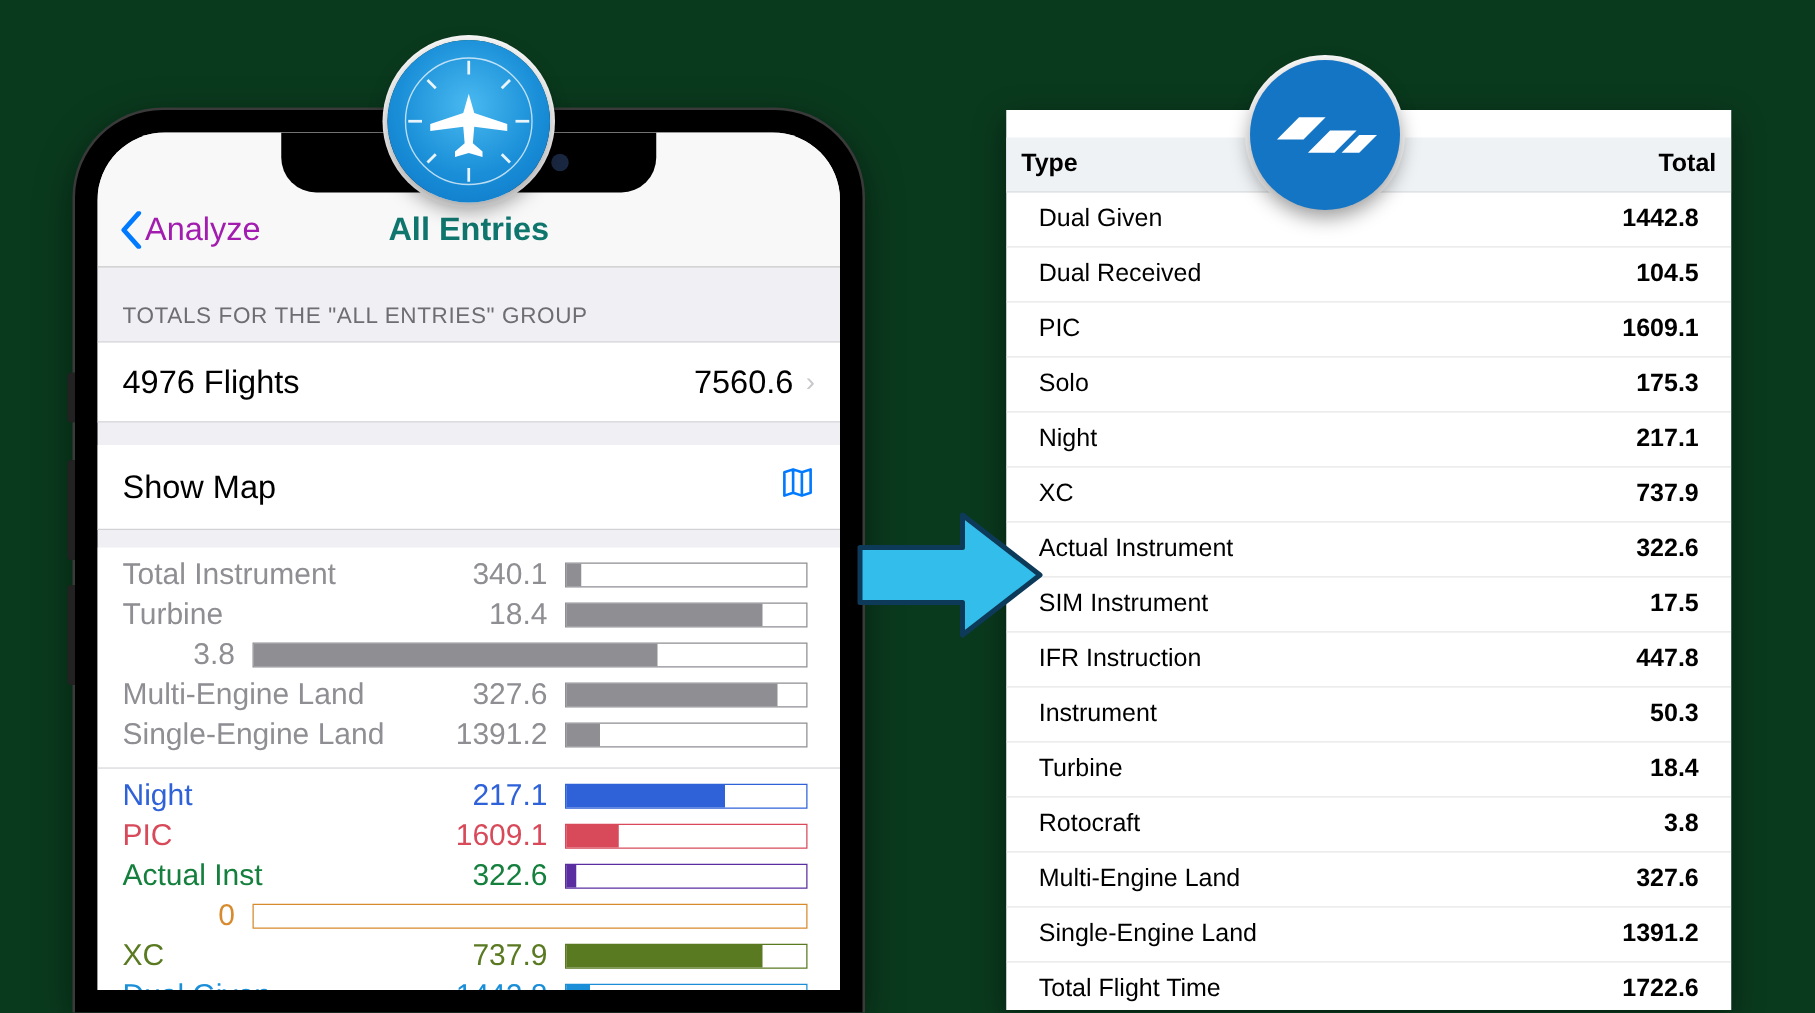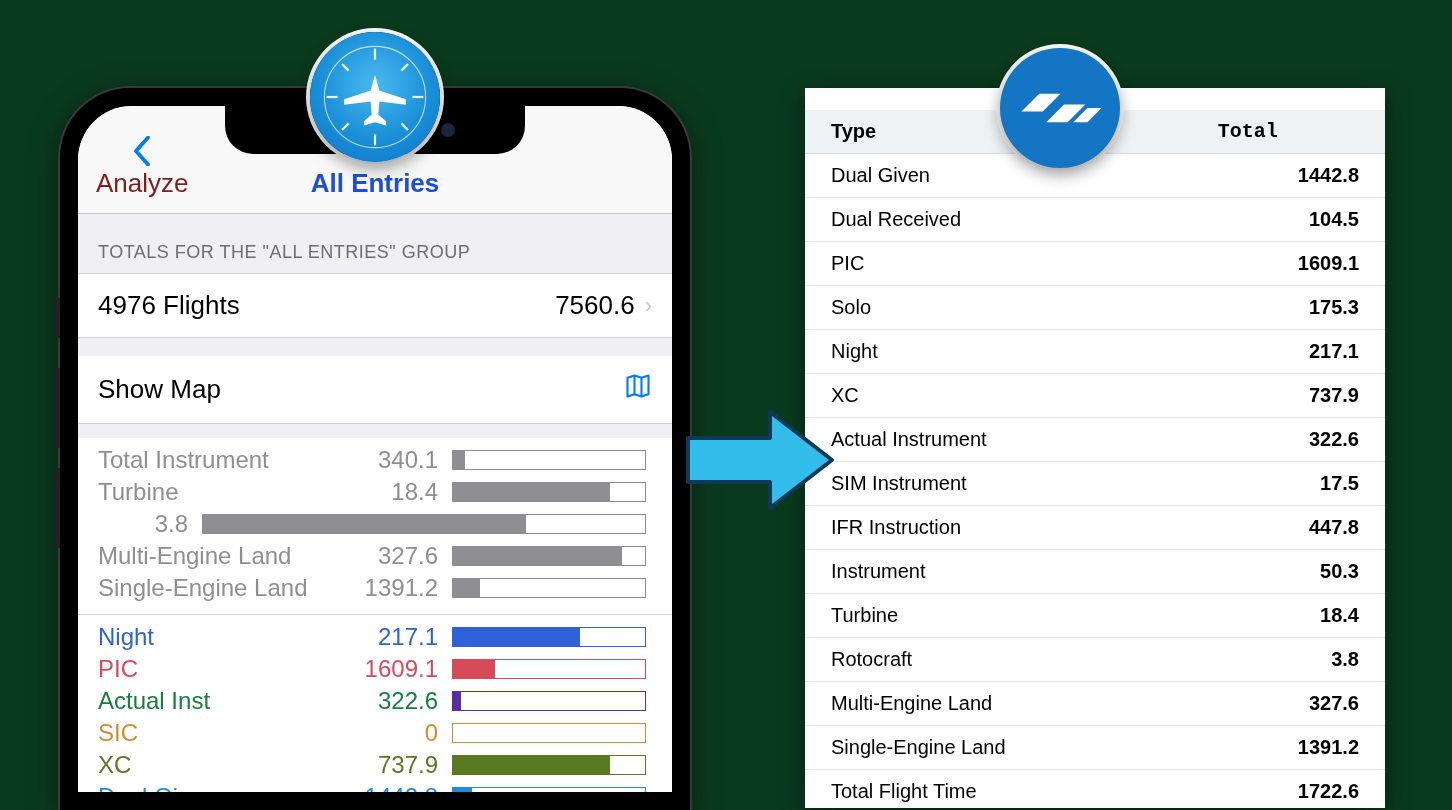--- a/index.html
+++ b/index.html
@@ -77,34 +77,33 @@
     background: #f8f8f8;
     border-bottom: 1px solid #c8c8c8;
     display: flex;
     align-items: flex-end;
     padding: 0 18px 14px 18px;
     position: relative;
   }
   .back {
     display: flex;
     align-items: center;
-    color: #7f1d1d;
+    color: #a21caf;
     font-size: 26px;
     font-weight: 400;
     gap: 2px;
-    flex-direction: column;
   }
   .back svg { width: 18px; height: 30px; }
   .title {
     position: absolute;
     left: 0; right: 0;
     text-align: center;
     font-size: 26px;
     font-weight: 700;
-    color: #1d4ed8;
+    color: #0f766e;
     pointer-events: none;
   }
 
   .section-header {
     padding: 28px 20px 10px 20px;
     color: #6d6d72;
     font-size: 18px;
     letter-spacing: 0.5px;
     background: #efeff4;
   }
@@ -191,24 +190,24 @@
     box-shadow: 0 8px 24px rgba(0,0,0,0.45);
     padding-top: 22px;
     overflow: hidden;
   }
   .doc-table { width: 100%; border-collapse: collapse; }
   .doc-table thead th {
     background: #eef2f5;
     font-size: 20px;
     font-weight: 700;
     text-align: left;
-    padding: 10px 26px;
+    padding: 10px 12px;
     border-bottom: 1px solid #ddd;
   }
-  .doc-table thead th:last-child { text-align: left; font-family: Liberation Mono, monospace; }
+  .doc-table thead th:last-child { text-align: right; }
   .doc-table tbody td {
     font-size: 20px;
     padding: 10px 26px;
     border-bottom: 1px solid #e6e6e6;
   }
   .doc-table tbody td:last-child { text-align: right; font-weight: 700; }
 
   .badge-doc {
     position: absolute;
     left: 1000px;
@@ -318,21 +317,20 @@
           </span>
         </div>
         <div class="stat-row" style="color: #15803d;">
           <span class="label">Actual Inst</span>
           <span class="num">322.6</span>
           <span class="bar-wrap" style="border-color:#5a2ea0">
             <span class="bar-fill" style="width:4%;background:#5a2ea0"></span>
           </span>
         </div>
         <div class="stat-row" style="color: rgb(216, 138, 47);">
-          <span class="label">SIC</span>
           <span class="num">0</span>
           <span class="bar-wrap" style="border-color:#d88a2f">
             <span class="bar-fill" style="width:0%;background:#d88a2f"></span>
           </span>
         </div>
         <div class="stat-row" style="color: rgb(90, 122, 34);">
           <span class="label">XC</span>
           <span class="num">737.9</span>
           <span class="bar-wrap" style="border-color:#5a7a22">
             <span class="bar-fill" style="width:82%;background:#5a7a22"></span>

